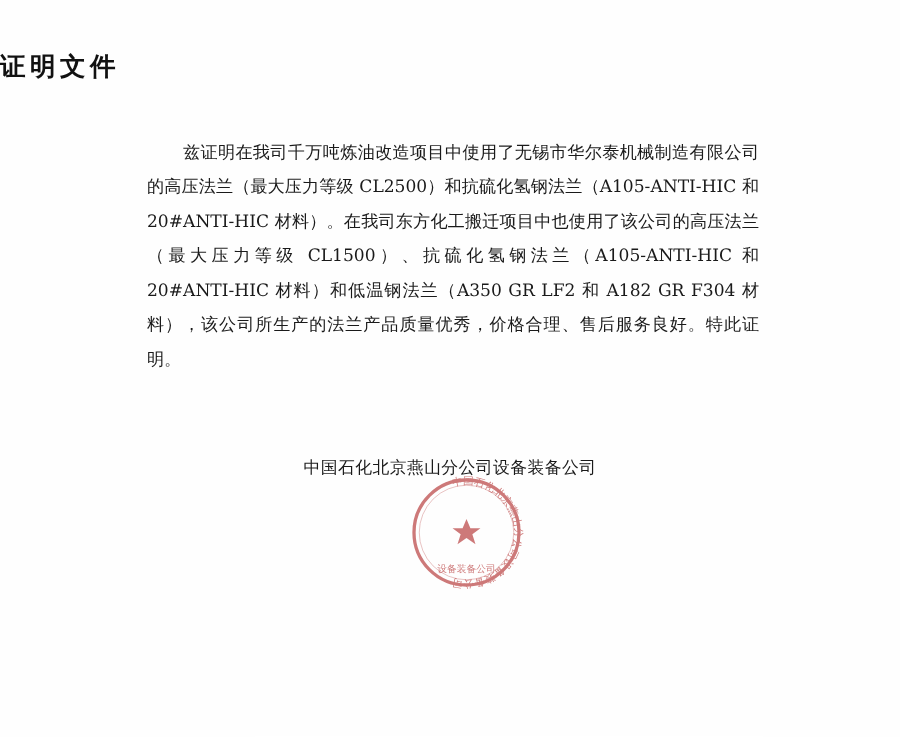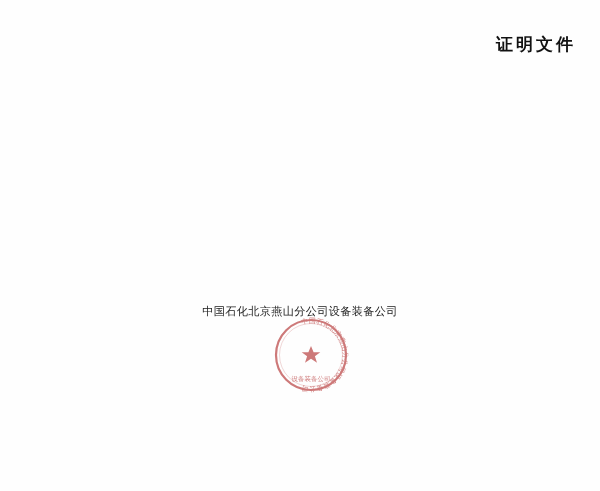--- a/index.html
+++ b/index.html
@@ -23,21 +23,21 @@
     width: 600px;
     height: 491px;
     background: #fefefe;
   }
 
   .doc-title {
     position: absolute;
     top: 33px;
     left: 0;
     width: 576px;
-    text-align: right;
+    text-align: left;
     font-size: 17px;
     font-weight: bold;
     letter-spacing: 3px;
     color: #111;
   }
 
   .body-text {
     position: absolute;
     top: 90px;
     left: 98px;
@@ -91,20 +91,21 @@
     fill: #b02828;
   }
 </style>
 </head>
 <body>
 
 <div class="page">
 
   <div class="doc-title">证明文件</div>
 
+  <div class="body-text">兹证明在我司千万吨炼油改造项目中使用了无锡市华尔泰机械制造有限公司的高压法兰（最大压力等级 CL2500）和抗硫化氢钢法兰（A105-ANTI-HIC 和 20#ANTI-HIC 材料）。在我司东方化工搬迁项目中也使用了该公司的高压法兰（最大压力等级 CL1500）、抗硫化氢钢法兰（A105-ANTI-HIC 和 20#ANTI-HIC 材料）和低温钢法兰（A350 GR LF2 和 A182 GR F304 材料），该公司所生产的法兰产品质量优秀，价格合理、售后服务良好。特此证明。</div>
 
   <div class="signature">
     <div class="sig-org">中国石化北京燕山分公司设备装备公司</div>
   </div>
 
   <div class="seal">
     <svg viewBox="0 0 86 86" width="86" height="86" xmlns="http://www.w3.org/2000/svg">
       <defs>
         <path id="sealArc" d="M 43,43 m -32,0 a 32,32 0 1,1 64,0 a 32,32 0 1,1 -64,0"></path>
       </defs>

